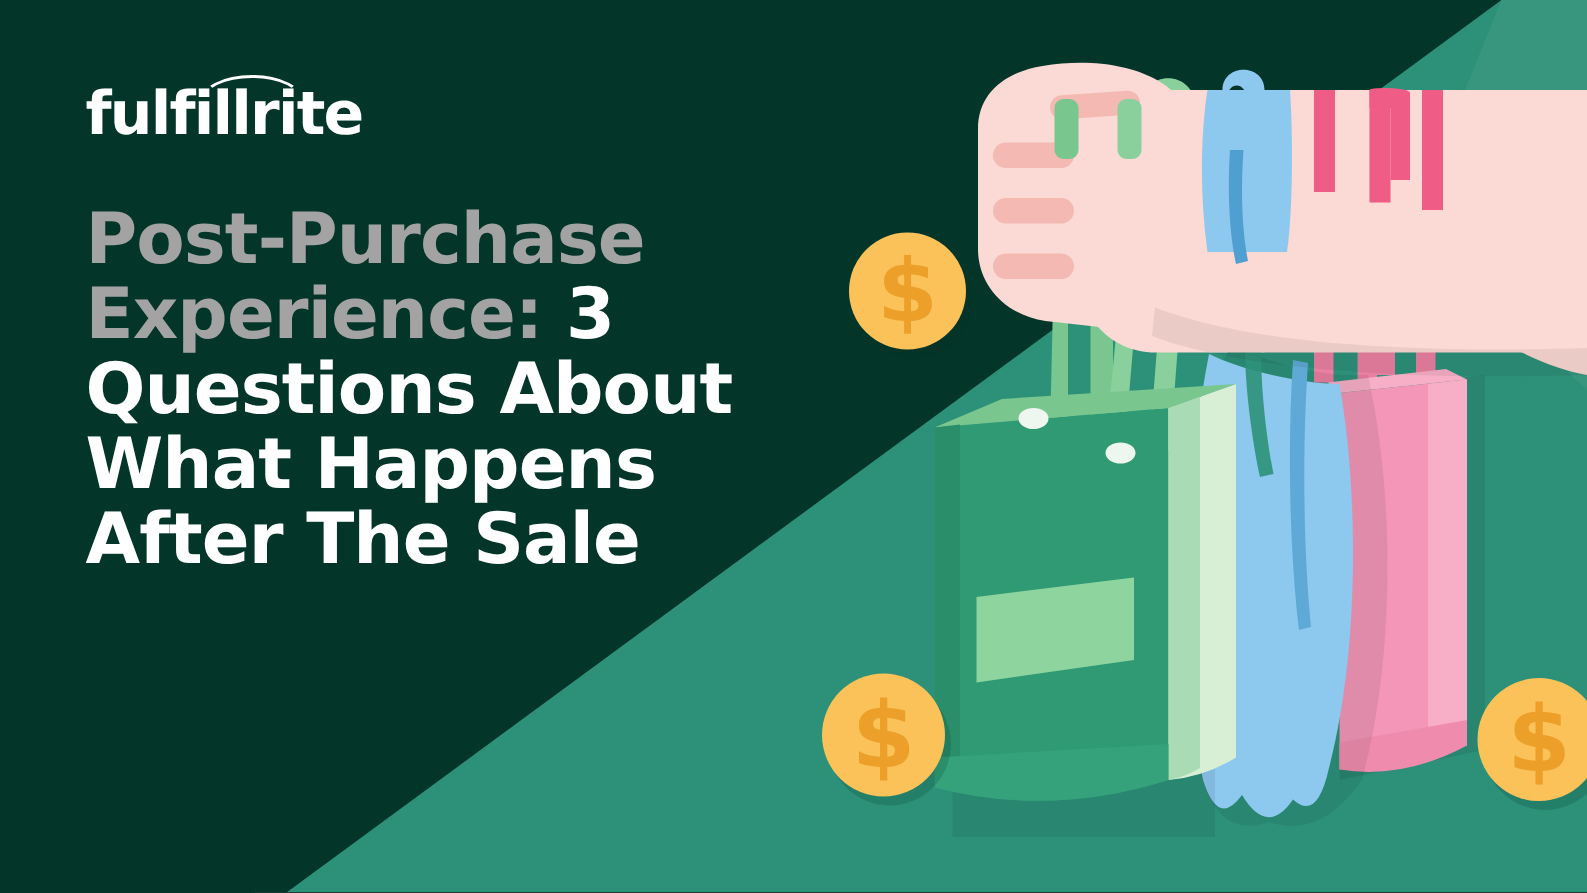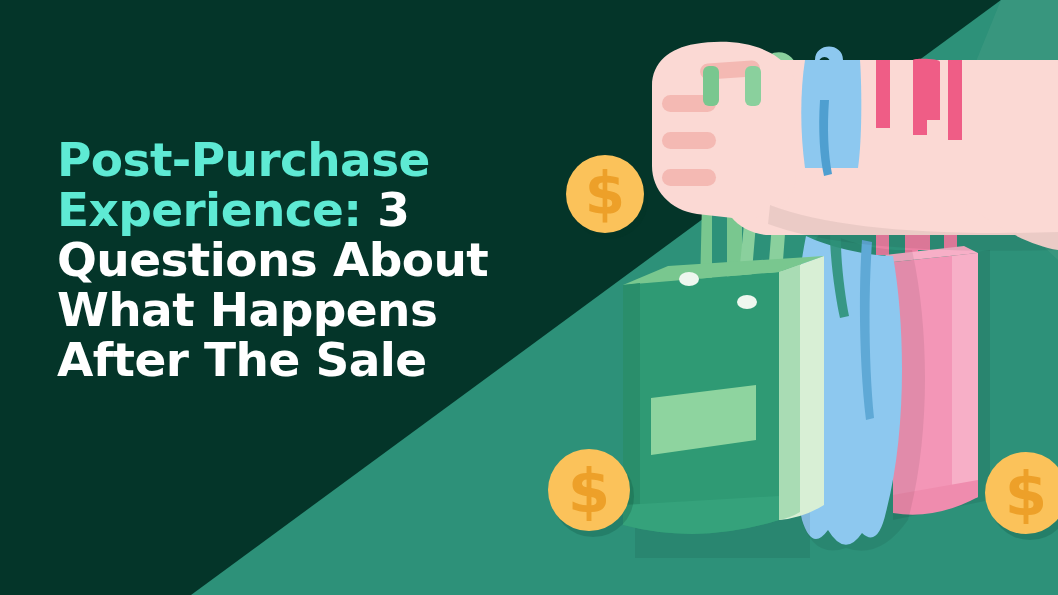--- a/index.html
+++ b/index.html
@@ -77,21 +77,21 @@
     left: 57px;
     top: 104px;
     width: 520px;
     font-size: 47px;
     font-weight: 700;
     line-height: 1.06;
     letter-spacing: -0.6px;
     color: #ffffff;
     font-family: "DejaVu Sans", sans-serif;
   }
-  .headline .accent { color: #5eead4; }
+  .headline .accent { color: #a3a3a3; }
 
   
   .illus {
     position: absolute;
     left: 0; top: 0;
     width: 1058px;
     height: 595px;
     pointer-events: none;
   }
 
@@ -236,16 +236,20 @@
   <div class="coin" id="coin-1">
     <span>$</span>
   </div>
   <div class="coin" id="coin-2">
     <span>$</span>
   </div>
   <div class="coin" id="coin-3">
     <span>$</span>
   </div>
 
+  <div class="logo">
+    <div class="logo-arc"></div>
+    <div class="logo-word">fulfillrite</div>
+  </div>
 
   <h1 class="headline"><span class="accent">Post-Purchase Experience:</span><span> 3 Questions About What Happens After The Sale</span></h1>
 
 </div>
 
 </body></html>

